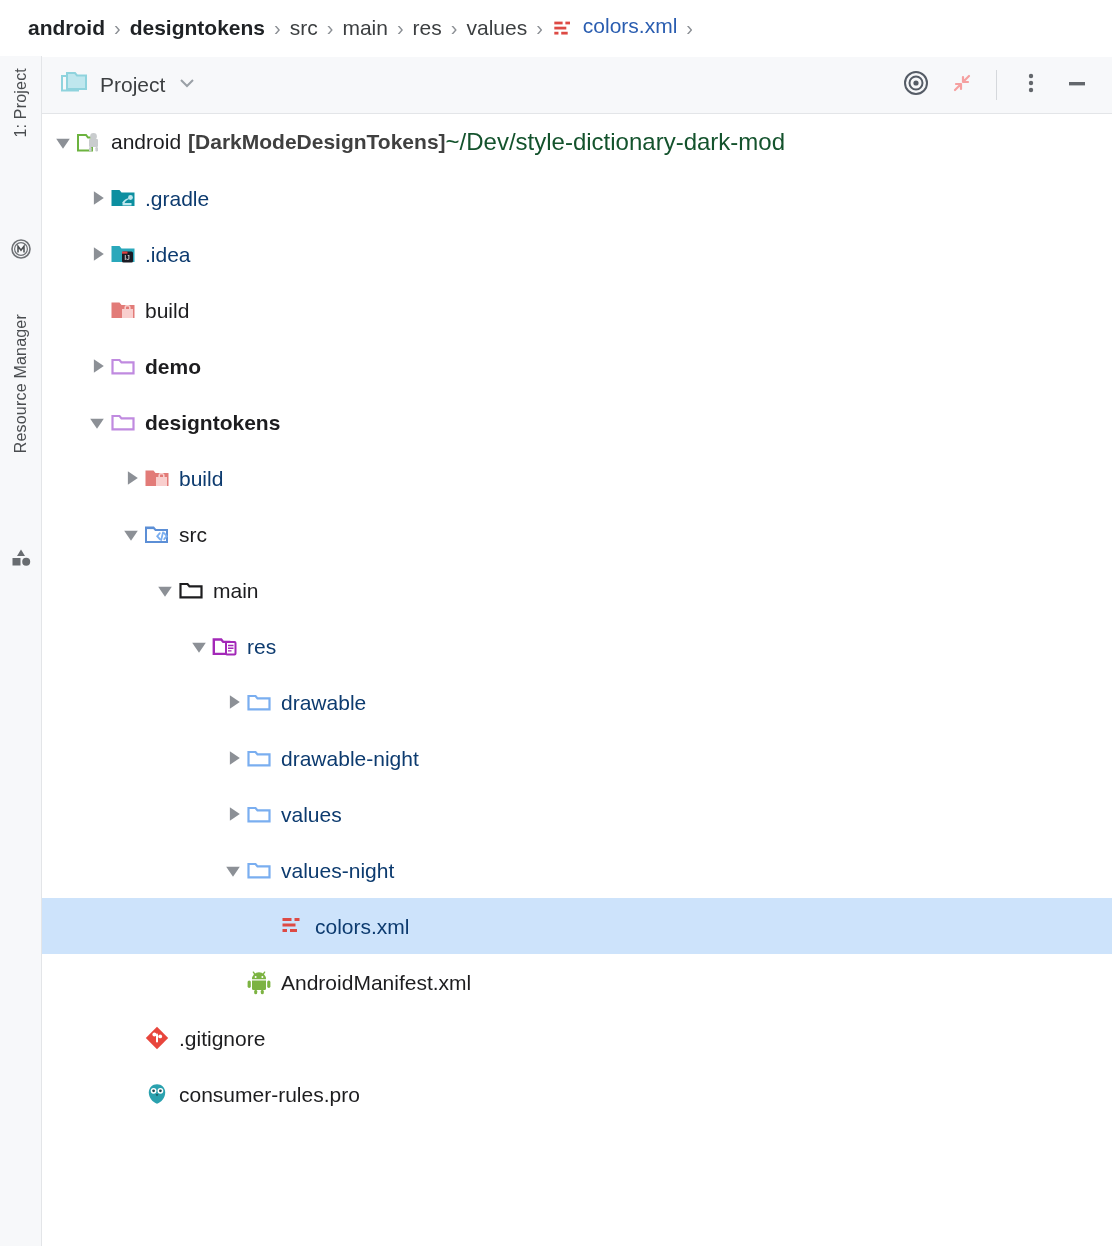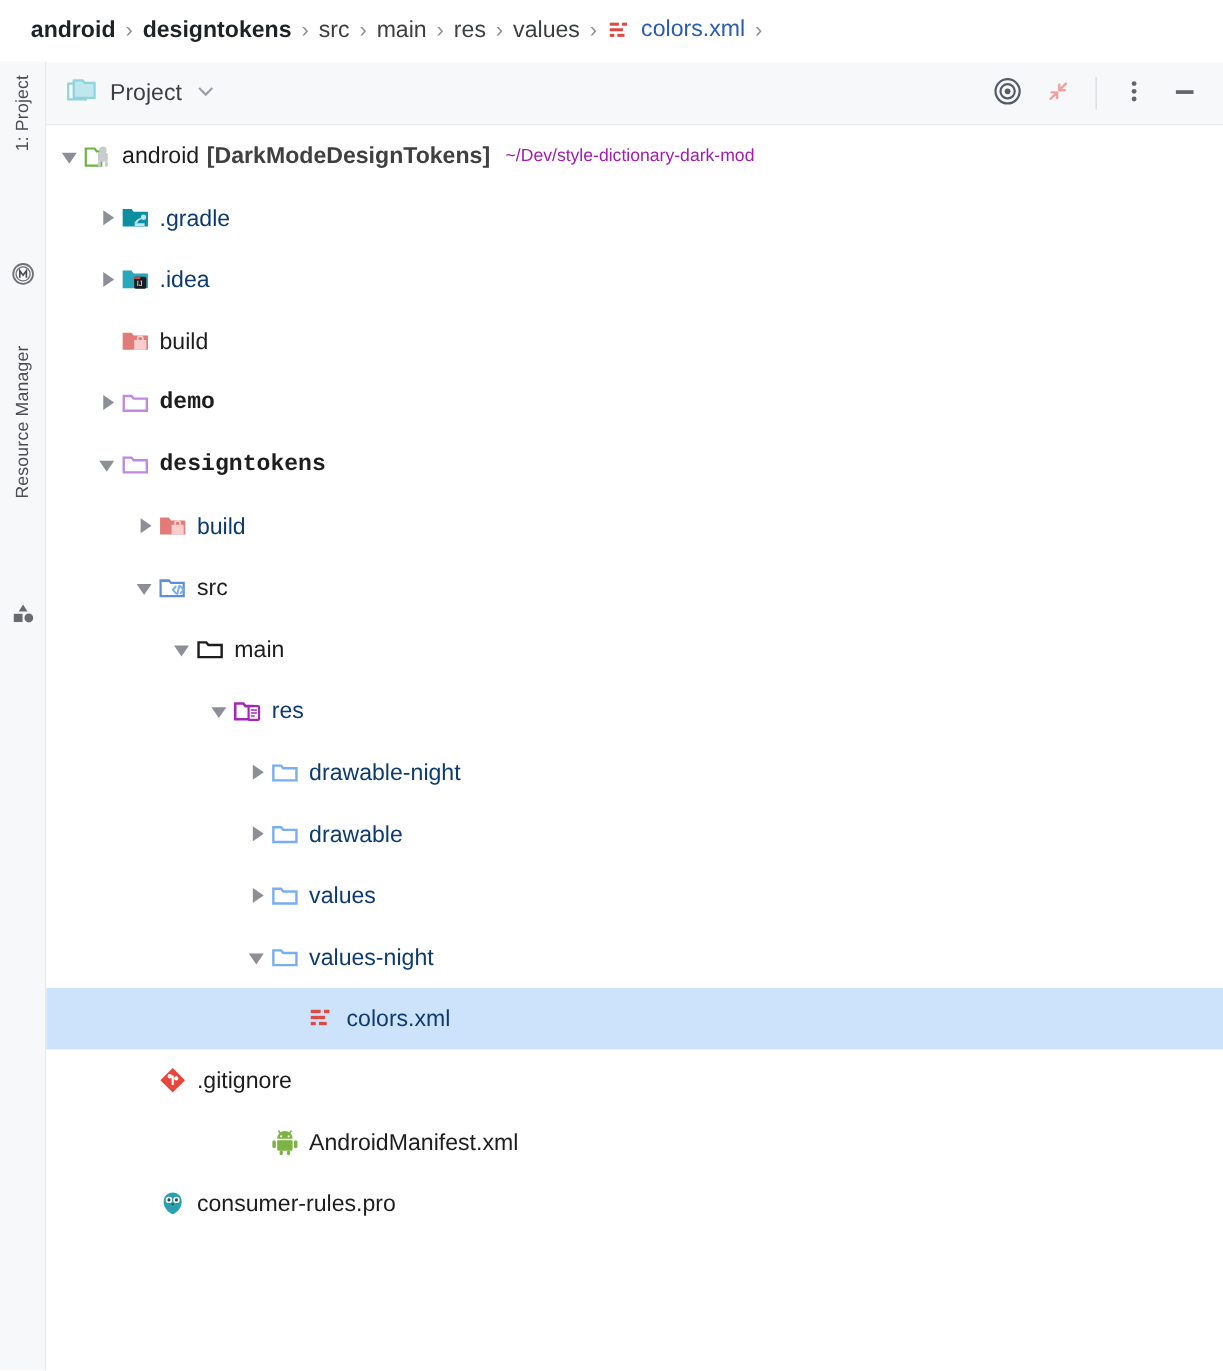--- a/index.html
+++ b/index.html
@@ -128,24 +128,24 @@
     flex: 0 0 26px;
     display: flex; align-items: center; justify-content: center;
     margin-right: 9px;
   }
   .label {
     font-size: 21px;
     color: #1d1d1f;
     line-height: 1;
   }
   .label.navy   { color: #0d3b6f; }
-  .label.module { font-weight: bold; color: #1d1d1f; font-family: Liberation Mono, monospace; }
+  .label.module { font-weight: bold; color: #1d1d1f; }
   .root-name { font-size: 21px; color: #1d1d1f; }
   .root-bracket { font-size: 21px; font-weight: bold; color: #404040; margin-left: 7px; }
-  .root-path { font-size: 16px; color: #a21caf; margin-left: 14px; }
+  .root-path { font-size: 24px; color: #14532d; }
 </style>
 </head>
 <body>
 
 <div id="app">
 
   <div class="breadcrumb" id="breadcrumb">
       <span><span class="crumb bold">android</span></span>
       <span class="crumb-sep">›</span>
       <span><span class="crumb bold">designtokens</span></span>
@@ -399,34 +399,34 @@
         <div class="arrow">
           <svg width="22" height="22" viewBox="0 0 21 21">
             <path d="M7.5 4v13L17 10.5z" fill="#8c9096"></path>
           </svg>
         </div>
         <div class="ficon">
           <svg width="26" height="26" viewBox="0 0 26 26">
             <path d="M2.5 7h7l2 2.4h12v11h-21z" fill="none" stroke="#7aaef0" stroke-width="2.2"></path>
           </svg>
         </div>
+        <span class="label navy">drawable</span>
+      </div>
+      <div class="row" style="padding-left: 178px;">
+        <div class="arrow">
+          <svg width="22" height="22" viewBox="0 0 21 21">
+            <path d="M7.5 4v13L17 10.5z" fill="#8c9096"></path>
+          </svg>
+        </div>
+        <div class="ficon">
+          <svg width="26" height="26" viewBox="0 0 26 26">
+            <path d="M2.5 7h7l2 2.4h12v11h-21z" fill="none" stroke="#7aaef0" stroke-width="2.2"></path>
+          </svg>
+        </div>
         <span class="label navy">drawable-night</span>
-      </div>
-      <div class="row" style="padding-left: 178px;">
-        <div class="arrow">
-          <svg width="22" height="22" viewBox="0 0 21 21">
-            <path d="M7.5 4v13L17 10.5z" fill="#8c9096"></path>
-          </svg>
-        </div>
-        <div class="ficon">
-          <svg width="26" height="26" viewBox="0 0 26 26">
-            <path d="M2.5 7h7l2 2.4h12v11h-21z" fill="none" stroke="#7aaef0" stroke-width="2.2"></path>
-          </svg>
-        </div>
-        <span class="label navy">drawable</span>
       </div>
       <div class="row" style="padding-left: 178px;">
         <div class="arrow">
           <svg width="22" height="22" viewBox="0 0 21 21">
             <path d="M7.5 4v13L17 10.5z" fill="#8c9096"></path>
           </svg>
         </div>
         <div class="ficon">
           <svg width="26" height="26" viewBox="0 0 26 26">
             <path d="M2.5 7h7l2 2.4h12v11h-21z" fill="none" stroke="#7aaef0" stroke-width="2.2"></path>
@@ -454,34 +454,20 @@
             <g fill="#dd4a44">
               <rect x="2.5" y="5" width="9" height="3"></rect>
               <rect x="14.5" y="5" width="5" height="3"></rect>
               <rect x="2.5" y="10.5" width="13" height="3"></rect>
               <rect x="2.5" y="16" width="4.5" height="3"></rect>
               <rect x="10" y="16" width="7" height="3"></rect>
             </g>
           </svg>
         </div>
         <span class="label navy">colors.xml</span>
-      </div>
-      <div class="row" style="padding-left: 76px;">
-        <div class="arrow empty"></div>
-        <div class="ficon">
-          <svg width="26" height="26" viewBox="0 0 26 26">
-            <path d="M13 1.8L24.2 13 13 24.2 1.8 13z" fill="#e8453c"></path>
-            <g fill="#ffffff">
-              <circle cx="10.4" cy="9.4" r="2"></circle>
-              <rect x="12" y="8.6" width="2" height="9" rx="1"></rect>
-              <circle cx="16.2" cy="11.4" r="1.9"></circle>
-            </g>
-          </svg>
-        </div>
-        <span class="label ">.gitignore</span>
       </div>
       <div class="row" style="padding-left: 178px;">
         <div class="arrow empty"></div>
         <div class="ficon">
           <svg width="26" height="26" viewBox="0 0 26 26">
             <g fill="#7cb342">
               <path d="M6 11.5h14v8.2a1.4 1.4 0 0 1-1.4 1.4H7.4A1.4 1.4 0 0 1 6 19.7z"></path>
               <path d="M6 10.2a7 7 0 0 1 14 0z"></path>
               <rect x="1.6" y="11.5" width="3.2" height="7.4" rx="1.6"></rect>
               <rect x="21.2" y="11.5" width="3.2" height="7.4" rx="1.6"></rect>
@@ -496,20 +482,34 @@
               <circle cx="16.4" cy="8" r="1"></circle>
             </g>
           </svg>
         </div>
         <span class="label ">AndroidManifest.xml</span>
       </div>
       <div class="row" style="padding-left: 76px;">
         <div class="arrow empty"></div>
         <div class="ficon">
           <svg width="26" height="26" viewBox="0 0 26 26">
+            <path d="M13 1.8L24.2 13 13 24.2 1.8 13z" fill="#e8453c"></path>
+            <g fill="#ffffff">
+              <circle cx="10.4" cy="9.4" r="2"></circle>
+              <rect x="12" y="8.6" width="2" height="9" rx="1"></rect>
+              <circle cx="16.2" cy="11.4" r="1.9"></circle>
+            </g>
+          </svg>
+        </div>
+        <span class="label ">.gitignore</span>
+      </div>
+      <div class="row" style="padding-left: 76px;">
+        <div class="arrow empty"></div>
+        <div class="ficon">
+          <svg width="26" height="26" viewBox="0 0 26 26">
             <g fill="#2aa1ae">
               <path d="M13 3.2c4.6 0 8.2 3.4 8.2 8.2 0 5.4-3.8 9.6-8.2 11.4C8.6 21 4.8 16.8 4.8 11.4 4.8 6.6 8.4 3.2 13 3.2z"></path>
             </g>
             <g fill="#ffffff">
               <circle cx="9.6" cy="9.8" r="2.9"></circle>
               <circle cx="16.4" cy="9.8" r="2.9"></circle>
             </g>
             <g fill="#1d4c52">
               <circle cx="9.6" cy="9.8" r="1.4"></circle>
               <circle cx="16.4" cy="9.8" r="1.4"></circle>

